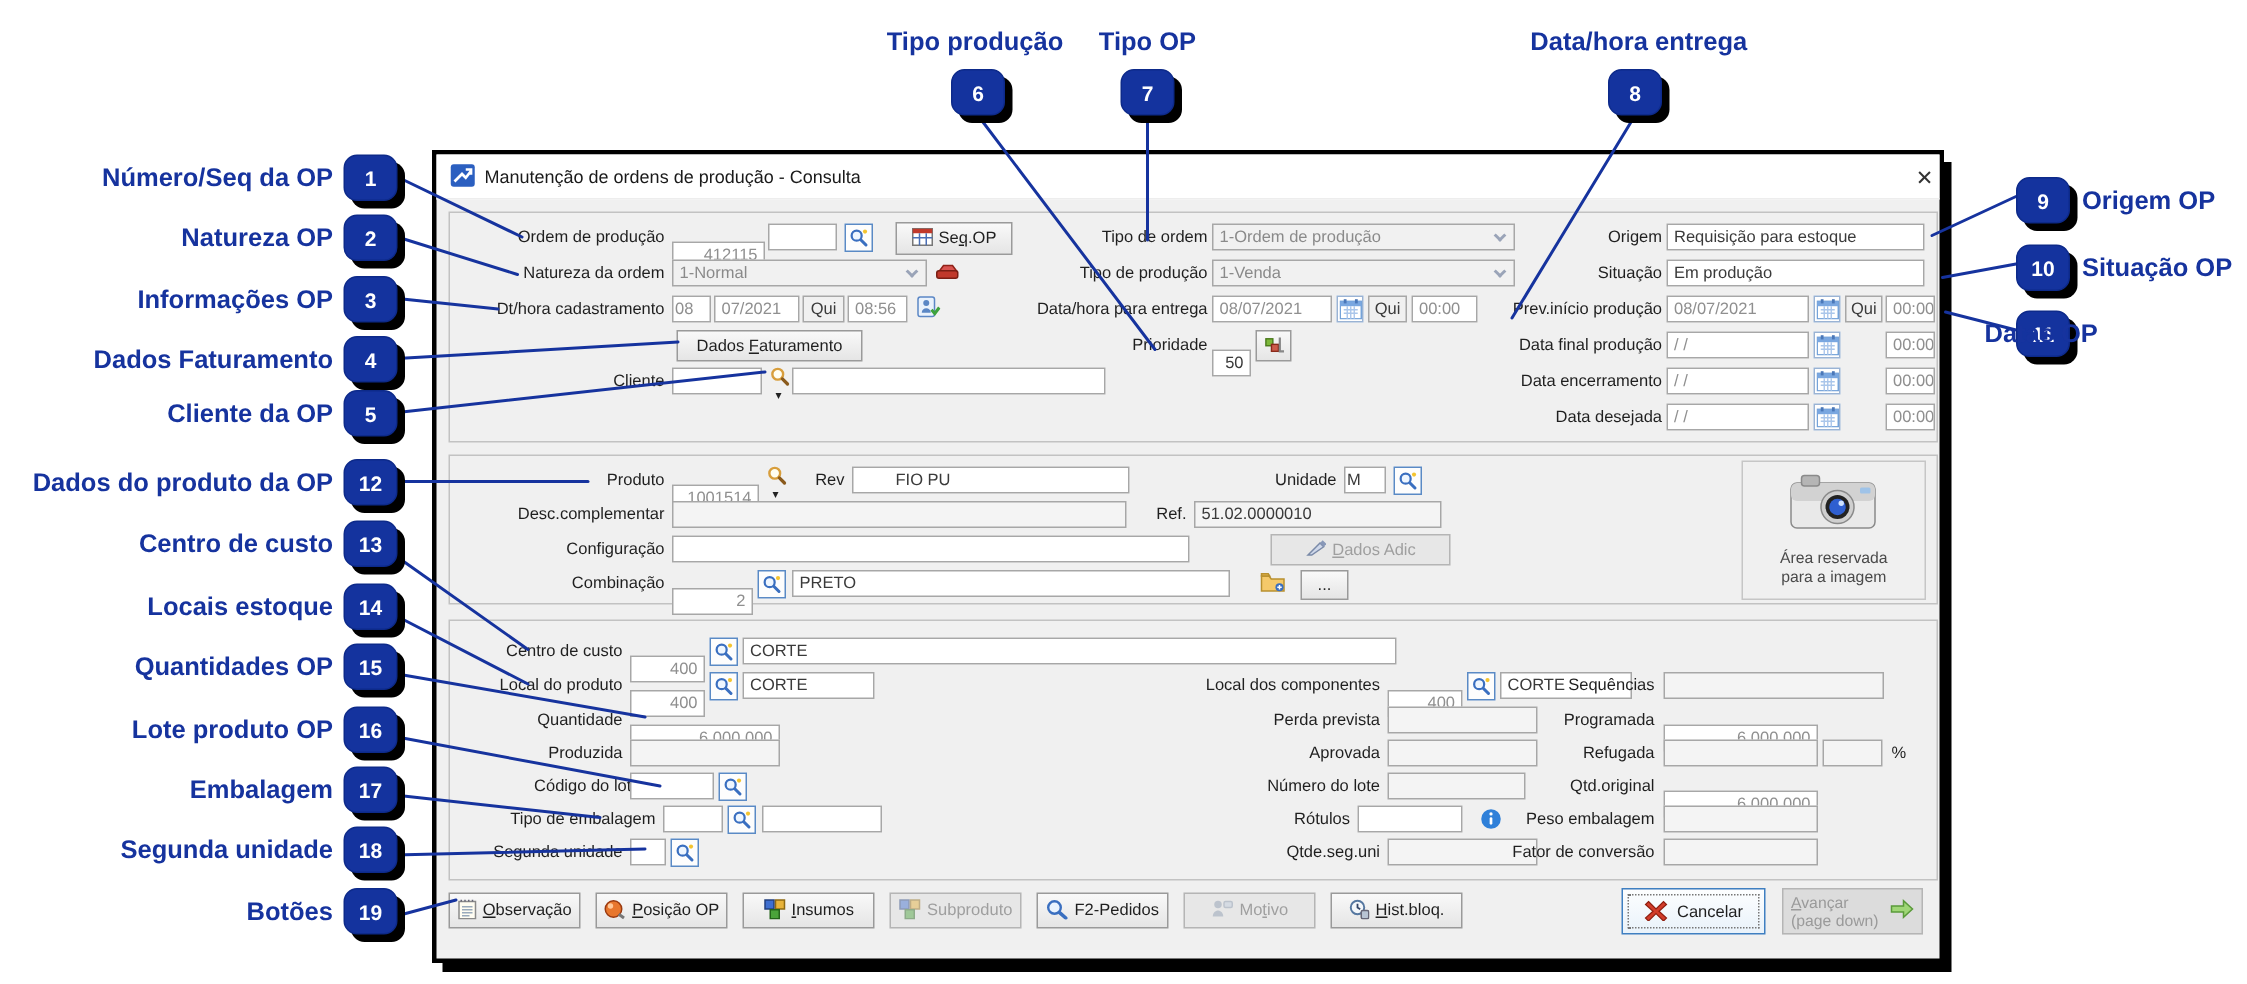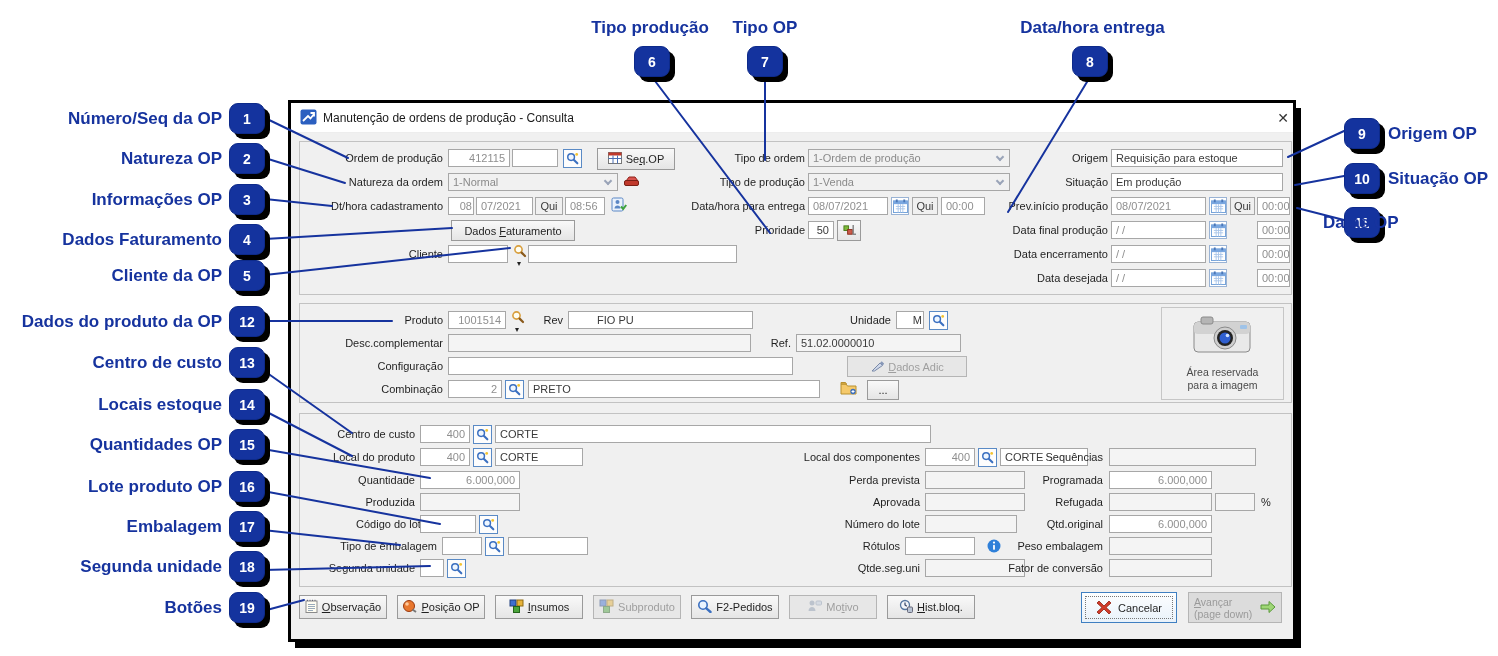--- a/index.html
+++ b/index.html
@@ -20,22 +20,22 @@
             border:3px solid #000; box-shadow:6px 7px 0 -1px #000; z-index:10; font-size:11px; }
   .titlebar { position:absolute; left:0; top:0; width:100%; height:30px; background:#fff; border-bottom:1px solid #ededed; }
   .title-text { position:absolute; left:32px; top:8px; font-size:12px; color:#1a1a1a; white-space:nowrap; }
   .close-x { position:absolute; left:982px; top:5px; width:20px; height:20px; text-align:center; line-height:20px; font-size:14px; color:#333; }
 
   .grp { position:absolute; left:8px; width:993px; border:1px solid #c2c2c2; background:#f0f0f0; }
   .lbl { position:absolute; height:18px; line-height:18px; color:#1f1f1f; text-align:right; white-space:nowrap; }
   .lbl.la { text-align:left; }
   .fld { position:absolute; height:18px; line-height:16px; background:#fff; border:1px solid #a7a7a7; padding:0 4px;
          color:#3a3a3a; white-space:nowrap; overflow:hidden; }
-  .fld.ra { text-align:right; }
-  .fld.ctr { text-align:right; padding:0 1px; }
+  .fld.ra { text-align:right;margin-top:12px; }
+  .fld.ctr { text-align:left; padding:0 1px; }
   .fld.dim { color:#8f8f8f; }
   .qui { position:absolute; height:18px; line-height:16px; background:#f0f0f0; border:1px solid #a7a7a7; text-align:center; color:#3a3a3a; }
   .ddl { position:absolute; height:18px; line-height:16px; background:#f1f1f1; border:1px solid #a7a7a7; padding:0 18px 14px 4px;
          color:#8a8a8a; white-space:nowrap; overflow:hidden; }
   .chev { position:absolute; right:6px; top:4px; width:6px; height:6px; border-right:2px solid #9aa4b8; border-bottom:2px solid #9aa4b8; transform:rotate(45deg); }
   .sbtn { position:absolute; width:19px; height:19px; background:#fdfdfd; border:1px solid #5a8ac5; display:flex; align-items:center; justify-content:center; }
   .cal  { position:absolute; width:18px; height:18px; background:#fff; border:1px solid #9ab3d4; display:flex; align-items:center; justify-content:center; }
   .iconbox { position:absolute; display:flex; align-items:center; justify-content:center; }
   .btn { position:absolute; height:22px; background:linear-gradient(#f9f9f9,#e5e5e5); border:1px solid #9a9a9a; color:#1f1f1f;
          display:flex; align-items:center; justify-content:center; gap:4px; font-size:11px; white-space:nowrap; }

